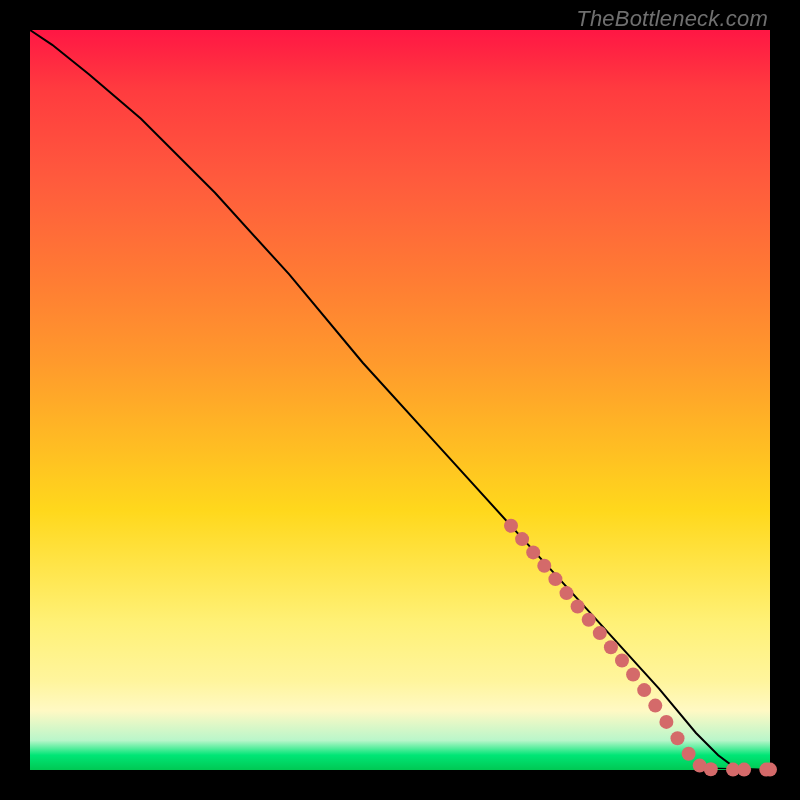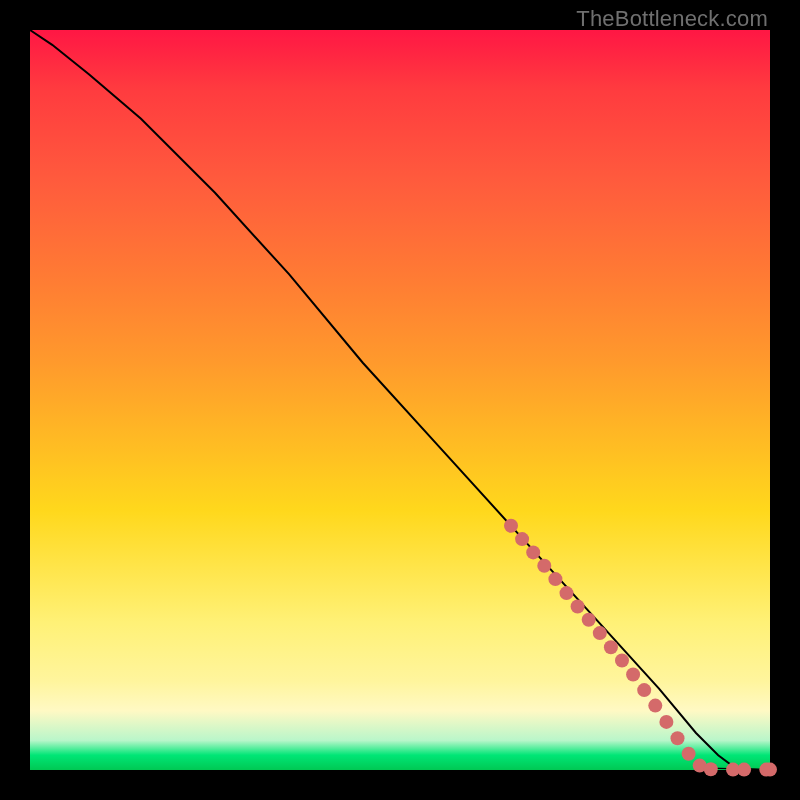--- a/index.html
+++ b/index.html
@@ -42,20 +42,21 @@
   }
   .watermark {
     position: absolute;
     top: 6px;
     right: 32px;
     color: #6f6f6f;
     font-size: 22px;
     font-weight: 500;
     letter-spacing: 0.2px;
     user-select: none;
+    font-style: italic;
   }
   svg.curve {
     position: absolute;
     left: 0;
     top: 0;
     width: 740px;
     height: 740px;
     overflow: visible;
   }
   .line-main {

